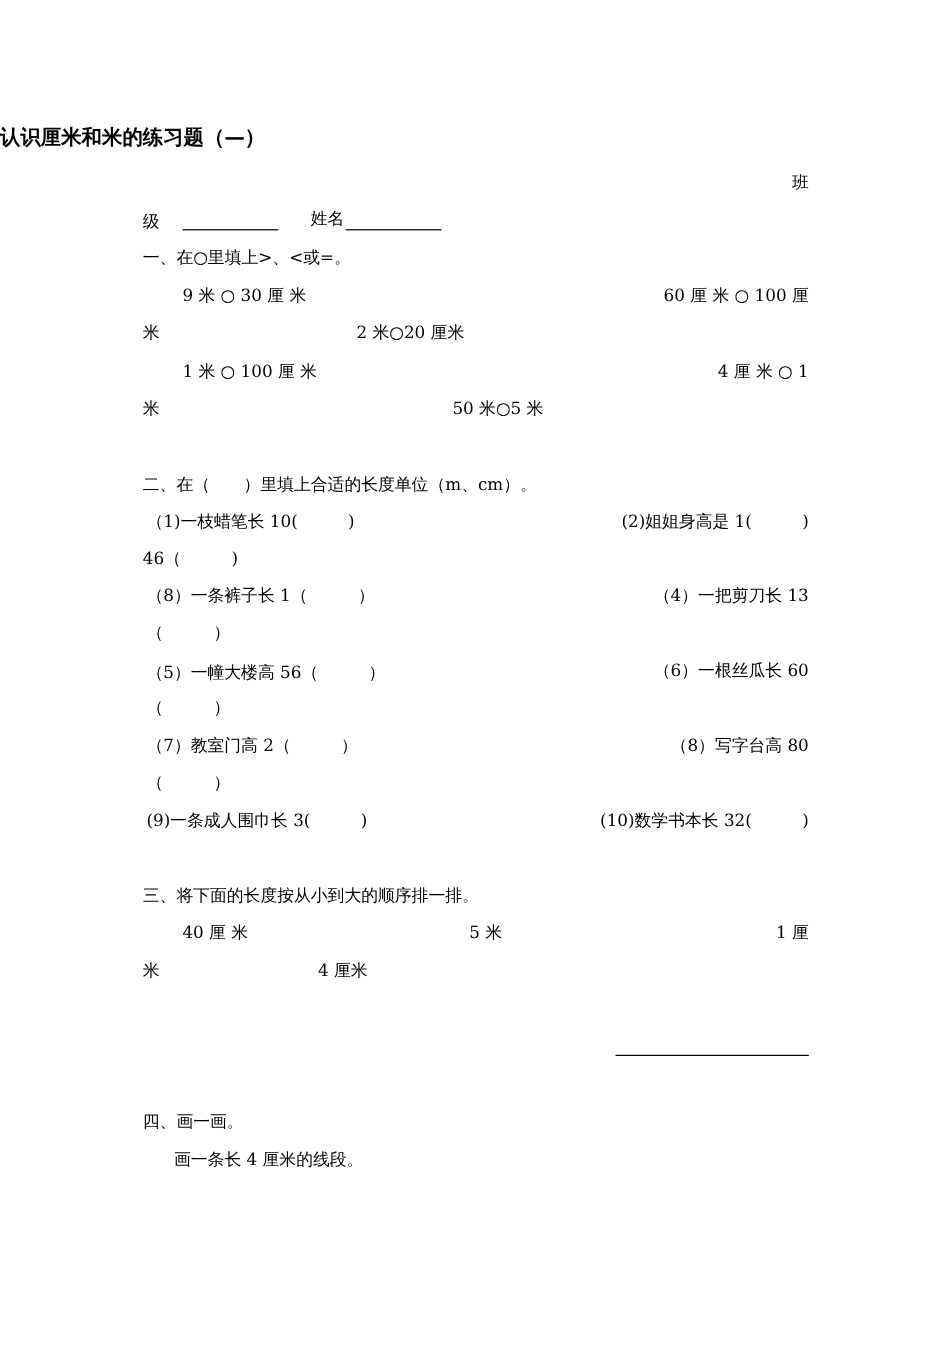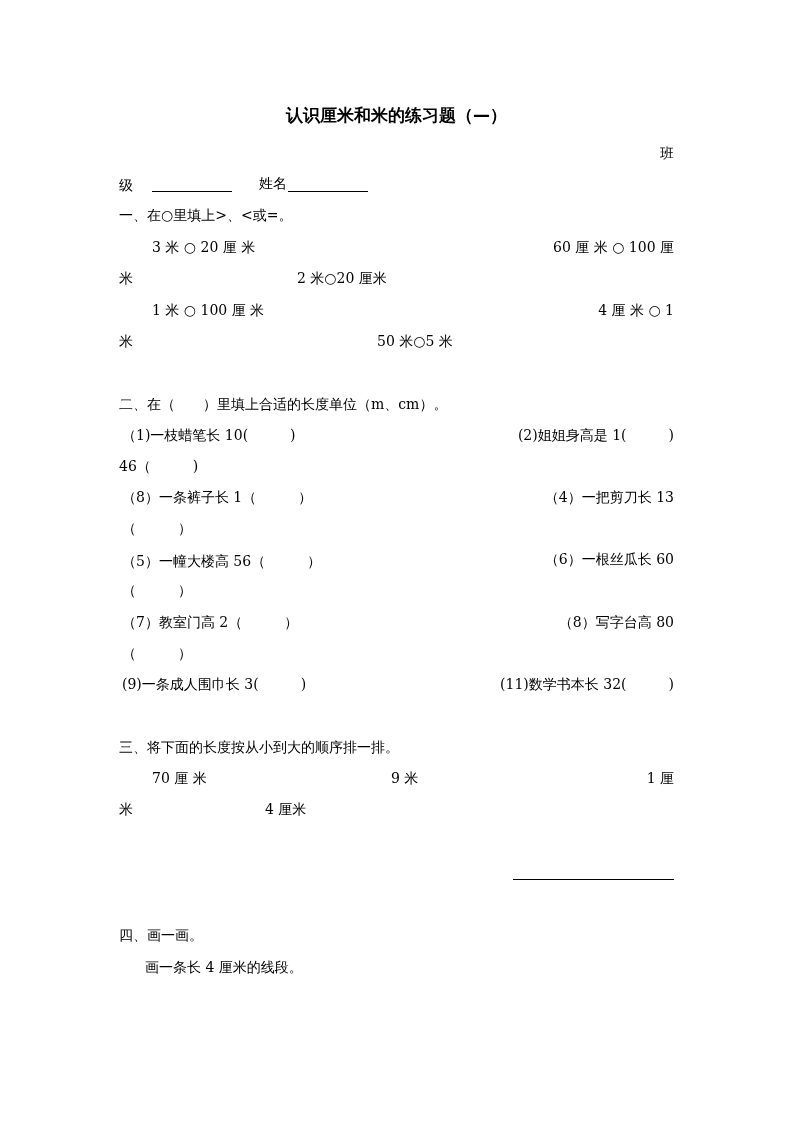--- a/index.html
+++ b/index.html
@@ -2,39 +2,39 @@
 <html><head>
 <meta charset="utf-8">
 <style>
   html, body { margin: 0; padding: 0; background: #ffffff; }
   body {
     width: 793px; height: 1122px; position: relative; overflow: hidden;
     font-family: "DejaVu Serif", "Liberation Serif", serif;
     color: #000; font-size: 14px;
   }
   .ln { position: absolute; white-space: pre; line-height: 18px; }
-  .title { left: 0; width: 793px; text-align: center; top: 106px;
+  .title { left: 0; width: 793px; text-align: left; top: 106px;
     font-family: "DejaVu Sans", "Liberation Sans", sans-serif; font-weight: bold; font-size: 17px; }
   .right { right: 119px; text-align: right; }
   .uline { position: absolute; border-bottom: 1px solid #000; height: 0; }
 </style>
 </head>
 <body>
 
 <div>
   <div class="ln title">认识厘米和米的练习题（—）</div>
 
   <div class="ln right" style="top:144px">班</div>
   <div class="ln" style="left:119px;top:176px">级</div>
   <div class="uline" style="left:152px;top:191px;width:80px"></div>
   <div class="ln" style="left:259px;top:174px">姓名</div>
   <div class="uline" style="left:288px;top:191px;width:80px"></div>
 
   <div class="ln" style="left:119px;top:206px">一、在○里填上&gt;、&lt;或=。</div>
-  <div class="ln" style="left:152px;top:238px">3 米 ○ 20 厘 米</div>
+  <div class="ln" style="left:152px;top:238px">9 米 ○ 30 厘 米</div>
   <div class="ln right" style="top:238px">60 厘 米 ○ 100 厘</div>
   <div class="ln" style="left:119px;top:269px">米</div>
   <div class="ln" style="left:297px;top:269px">2 米○20 厘米</div>
   <div class="ln" style="left:152px;top:301px">1 米 ○ 100 厘 米</div>
   <div class="ln right" style="top:301px">4 厘 米 ○ 1</div>
   <div class="ln" style="left:119px;top:332px">米</div>
   <div class="ln" style="left:377px;top:332px">50 米○5 米</div>
 
   <div class="ln" style="left:119px;top:395px">二、在（　　）里填上合适的长度单位（m、cm）。</div>
   <div class="ln" style="left:122px;top:426px">（1)一枝蜡笔长 10(　　　)</div>
@@ -43,25 +43,25 @@
   <div class="ln" style="left:122px;top:488px">（8）一条裤子长 1（　　　）</div>
   <div class="ln right" style="top:488px">（4）一把剪刀长 13</div>
   <div class="ln" style="left:122px;top:519px">（　　　）</div>
   <div class="ln" style="left:122px;top:552px">（5）一幢大楼高 56（　　　）</div>
   <div class="ln right" style="top:550px">（6）一根丝瓜长 60</div>
   <div class="ln" style="left:122px;top:581px">（　　　）</div>
   <div class="ln" style="left:122px;top:613px">（7）教室门高 2（　　　）</div>
   <div class="ln right" style="top:613px">（8）写字台高 80</div>
   <div class="ln" style="left:122px;top:644px">（　　　）</div>
   <div class="ln" style="left:122px;top:675px">(9)一条成人围巾长 3(　　　)</div>
-  <div class="ln right" style="top:675px">(11)数学书本长 32(　　　)</div>
+  <div class="ln right" style="top:675px">(10)数学书本长 32(　　　)</div>
 
   <div class="ln" style="left:119px;top:738px">三、将下面的长度按从小到大的顺序排一排。</div>
-  <div class="ln" style="left:152px;top:769px">70 厘 米</div>
-  <div class="ln" style="left:391px;top:769px">9 米</div>
+  <div class="ln" style="left:152px;top:769px">40 厘 米</div>
+  <div class="ln" style="left:391px;top:769px">5 米</div>
   <div class="ln right" style="top:769px">1 厘</div>
   <div class="ln" style="left:119px;top:800px">米</div>
   <div class="ln" style="left:265px;top:800px">4 厘米</div>
   <div class="uline" style="left:513px;top:879px;width:161px"></div>
 
   <div class="ln" style="left:119px;top:926px">四、画一画。</div>
   <div class="ln" style="left:145px;top:958px">画一条长 4 厘米的线段。</div>
 </div>
 
 </body></html>

